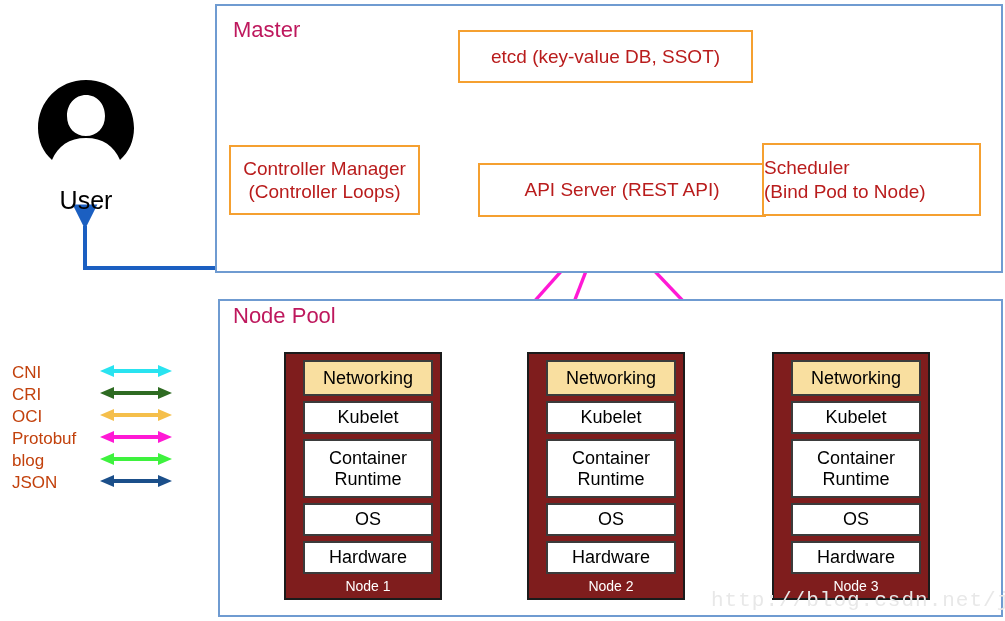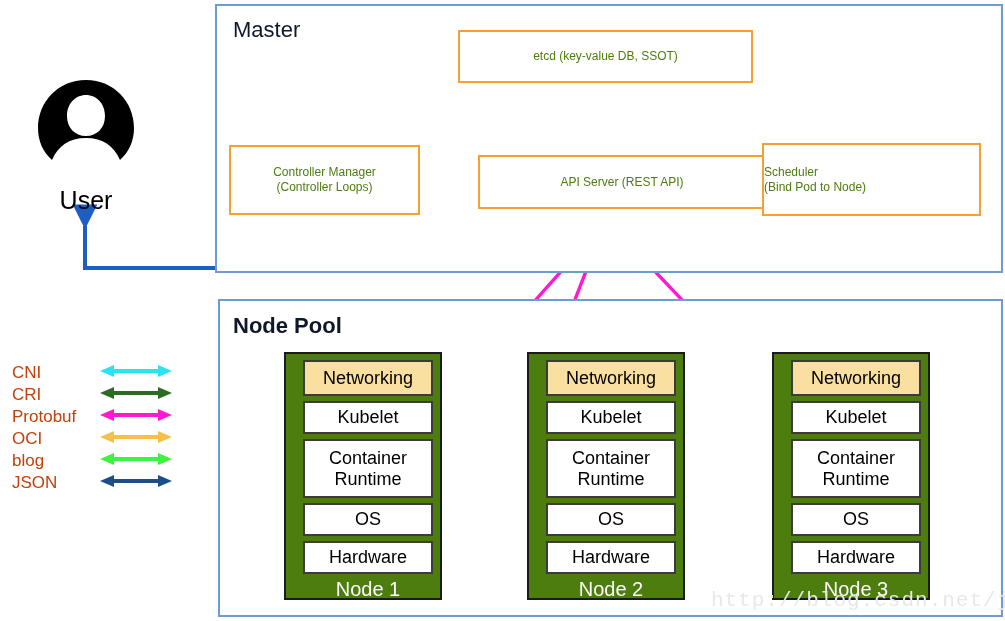--- a/index.html
+++ b/index.html
@@ -24,48 +24,48 @@
   
   .group-box {
     position: absolute;
     border: 2px solid #6f9bd1;
     background: #ffffff;
     box-sizing: border-box;
   }
   .group-title {
     position: absolute;
     font-size: 22px;
-    color: #0f172a;
+    color: #be185d;
     white-space: nowrap;
   }
 
   
   .mbox {
     position: absolute;
     border: 2px solid #f5a030;
     background: #ffffff;
     box-sizing: border-box;
-    font-size: 12px;
-    color: #4d7c0f;
+    font-size: 19px;
+    color: #b91c1c;
     display: flex;
     align-items: center;
     justify-content: center;
     text-align: center;
     line-height: 1.22;
     white-space: pre-line;
   }
   .mbox.left-align {
     justify-content: flex-start;
     text-align: left;
   }
 
   
   .node {
     position: absolute;
-    background: #4d7c0f;
+    background: #7f1d1d;
     border: 2px solid #1b1b1b;
     box-sizing: border-box;
     padding: 6px 7px 0 17px;
   }
   .layer {
     background: #ffffff;
     border: 2px solid #3b3b3b;
     box-sizing: border-box;
     font-size: 18px;
     color: #000;
@@ -76,21 +76,21 @@
     line-height: 1.12;
     white-space: pre-line;
     margin-bottom: 5px;
   }
   .layer.net {
     background: #f9dfa0;
     border-color: #3b3b3b;
   }
   .node-label {
     color: #ffffff;
-    font-size: 20px;
+    font-size: 14px;
     text-align: center;
     line-height: 1;
     padding-top: 2px;
   }
 
   
   #user-icon-wrap {
     position: absolute;
     left: 36px; top: 78px;
     width: 100px; height: 96px;
@@ -281,42 +281,42 @@
     <span class="legend-arrow">
       <svg width="72" height="14" viewBox="0 0 72 14" xmlns="http://www.w3.org/2000/svg">
         <path d="M13,7 L59,7" stroke="#2e6b22" stroke-width="4" fill="none"></path>
         <path d="M0,7 L14,1 L14,13 z" fill="#2e6b22"></path>
         <path d="M72,7 L58,1 L58,13 z" fill="#2e6b22"></path>
       </svg>
     </span>
   </div>
 
   <div class="legend-row">
+    <span class="legend-name">OCI</span>
+    <span class="legend-arrow">
+      <svg width="72" height="14" viewBox="0 0 72 14" xmlns="http://www.w3.org/2000/svg">
+        <path d="M13,7 L59,7" stroke="#f5bf4b" stroke-width="4" fill="none"></path>
+        <path d="M0,7 L14,1 L14,13 z" fill="#f5bf4b"></path>
+        <path d="M72,7 L58,1 L58,13 z" fill="#f5bf4b"></path>
+      </svg>
+    </span>
+  </div>
+
+  <div class="legend-row">
     <span class="legend-name">Protobuf</span>
     <span class="legend-arrow">
       <svg width="72" height="14" viewBox="0 0 72 14" xmlns="http://www.w3.org/2000/svg">
         <path d="M13,7 L59,7" stroke="#ff19d5" stroke-width="4" fill="none"></path>
         <path d="M0,7 L14,1 L14,13 z" fill="#ff19d5"></path>
         <path d="M72,7 L58,1 L58,13 z" fill="#ff19d5"></path>
       </svg>
     </span>
   </div>
 
   <div class="legend-row">
-    <span class="legend-name">OCI</span>
-    <span class="legend-arrow">
-      <svg width="72" height="14" viewBox="0 0 72 14" xmlns="http://www.w3.org/2000/svg">
-        <path d="M13,7 L59,7" stroke="#f5bf4b" stroke-width="4" fill="none"></path>
-        <path d="M0,7 L14,1 L14,13 z" fill="#f5bf4b"></path>
-        <path d="M72,7 L58,1 L58,13 z" fill="#f5bf4b"></path>
-      </svg>
-    </span>
-  </div>
-
-  <div class="legend-row">
     <span class="legend-name">blog</span>
     <span class="legend-arrow">
       <svg width="72" height="14" viewBox="0 0 72 14" xmlns="http://www.w3.org/2000/svg">
         <path d="M13,7 L59,7" stroke="#3ef23e" stroke-width="4" fill="none"></path>
         <path d="M0,7 L14,1 L14,13 z" fill="#3ef23e"></path>
         <path d="M72,7 L58,1 L58,13 z" fill="#3ef23e"></path>
       </svg>
     </span>
   </div>
 
@@ -333,27 +333,27 @@
 </div>
 
 <div class="group-box" style="left:215px; top:4px; width:788px; height:269px;"></div>
 <div class="group-title" style="left:233px; top:17px;">Master</div>
 
 <div class="mbox" style="left:458px; top:30px; width:295px; height:53px;">etcd (key-value DB, SSOT)</div>
 
 <div class="mbox" style="left:229px; top:145px; width:191px; height:70px;">Controller Manager
 (Controller Loops)</div>
 
-<div class="mbox" style="left:478px; top:155px; width:288px; height:54px;">API Server (REST API)</div>
+<div class="mbox" style="left:478px; top:163px; width:288px; height:54px;">API Server (REST API)</div>
 
 <div class="mbox left-align" style="left:762px; top:143px; width:219px; height:73px;">Scheduler
 (Bind Pod to Node)</div>
 
 <div class="group-box" style="left:218px; top:299px; width:785px; height:318px;"></div>
-<div class="group-title" style="left:233px; top:313px;font-weight:bold;">Node Pool</div>
+<div class="group-title" style="left:233px; top:303px;">Node Pool</div>
 
 <div class="node" style="left:284px; top:352px; width:158px; height:248px;">
   <div class="layer net" style="height:36px;">Networking</div>
   <div class="layer" style="height:33px;">Kubelet</div>
   <div class="layer" style="height:59px;">Container
 Runtime</div>
   <div class="layer" style="height:33px;">OS</div>
   <div class="layer" style="height:33px; margin-bottom:3px;">Hardware</div>
   <div class="node-label">Node 1</div>
 </div>

